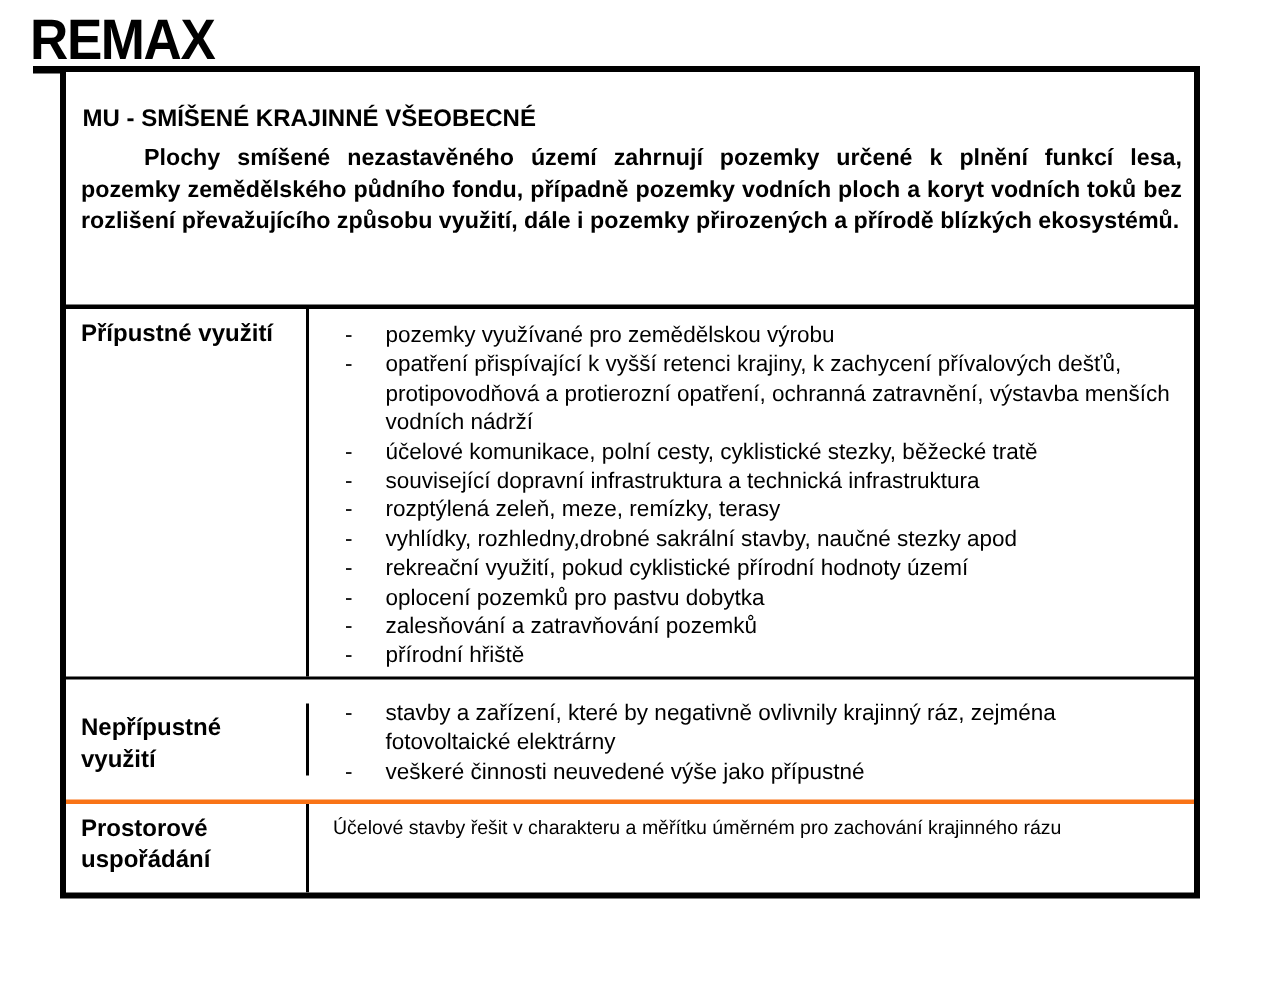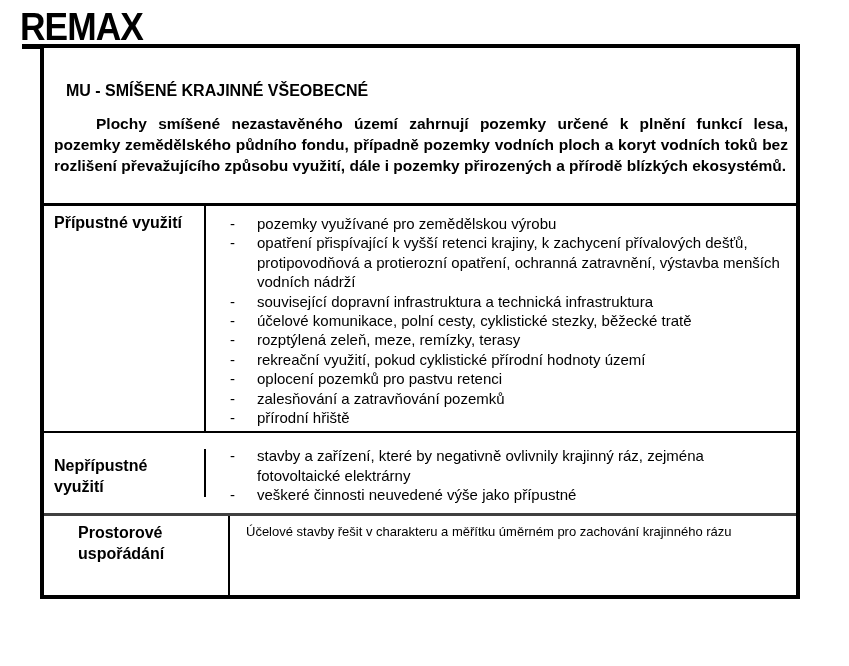--- a/index.html
+++ b/index.html
@@ -39,38 +39,38 @@
     background:#fff;
   }
   
   .intro{
     box-sizing:border-box;
     height:155px;
     padding:20px 8px 0 10px;
     flex:none;
   }
   .intro h1{
-    margin:12px;
+    margin:1px;
     font-size:16px;font-weight:700;line-height:21px;
   }
   .intro p{
     margin:5px 0 12px 0;
     font-size:15.5px;font-weight:700;line-height:21px;
     text-align:justify;
     text-indent:42px;
   }
   
   .land-table{
     flex:1;
     border-top:3px solid #000;
     display:flex;flex-direction:column;
   }
   .trow{display:flex;flex:none;}
   .trow.row-1{border-top:2px solid #000;min-height:80px;align-items:center;}
-  .trow.row-2{border-top:3px solid #404040;flex:1;padding-left:24px;}
+  .trow.row-2{border-top:3px solid #f97316;flex:1;}
   .tlabel{
     flex:none;width:162px;
     box-sizing:border-box;
     border-right:2px solid #000;
     padding:6px 4px 0 10px;
     font-size:16px;font-weight:700;line-height:21px;
   }
   .tcontent{flex:1;min-width:0;}
   .tcontent ul{
     margin:4px;padding:4px 10px 0 0;
@@ -104,25 +104,26 @@
     <h1>MU - SMÍŠENÉ KRAJINNÉ VŠEOBECNÉ</h1>
     <p>Plochy smíšené nezastavěného území zahrnují pozemky určené k plnění funkcí lesa, pozemky zemědělského půdního fondu, případně pozemky vodních ploch a koryt vodních toků bez rozlišení převažujícího způsobu využití, dále i pozemky přirozených a přírodě blízkých ekosystémů.</p>
   </div>
   <div class="land-table" id="table-rows">
       <div class="trow row-0">
         <div class="tlabel">Přípustné využití</div>
         <div class="tcontent">
           <ul>
             <li>pozemky využívané pro zemědělskou výrobu</li>
             <li>opatření přispívající k vyšší retenci krajiny, k zachycení přívalových dešťů, protipovodňová a protierozní opatření, ochranná zatravnění, výstavba menších vodních nádrží</li>
+            <li>účelové komunikace, polní cesty, cyklistické stezky, běžecké tratě</li>
             <li>související dopravní infrastruktura a technická infrastruktura</li>
-            <li>účelové komunikace, polní cesty, cyklistické stezky, běžecké tratě</li>
             <li>rozptýlená zeleň, meze, remízky, terasy</li>
+            <li>vyhlídky, rozhledny,drobné sakrální stavby, naučné stezky apod</li>
             <li>rekreační využití, pokud cyklistické přírodní hodnoty území</li>
-            <li>oplocení pozemků pro pastvu retenci</li>
+            <li>oplocení pozemků pro pastvu dobytka</li>
             <li>zalesňování a zatravňování pozemků</li>
             <li>přírodní hřiště</li>
           </ul>
         </div>
       </div>
       <div class="trow row-1">
         <div class="tlabel">Nepřípustné využití</div>
         <div class="tcontent">
           <ul>
             <li>stavby a zařízení, které by negativně ovlivnily krajinný ráz, zejména fotovoltaické elektrárny</li>

